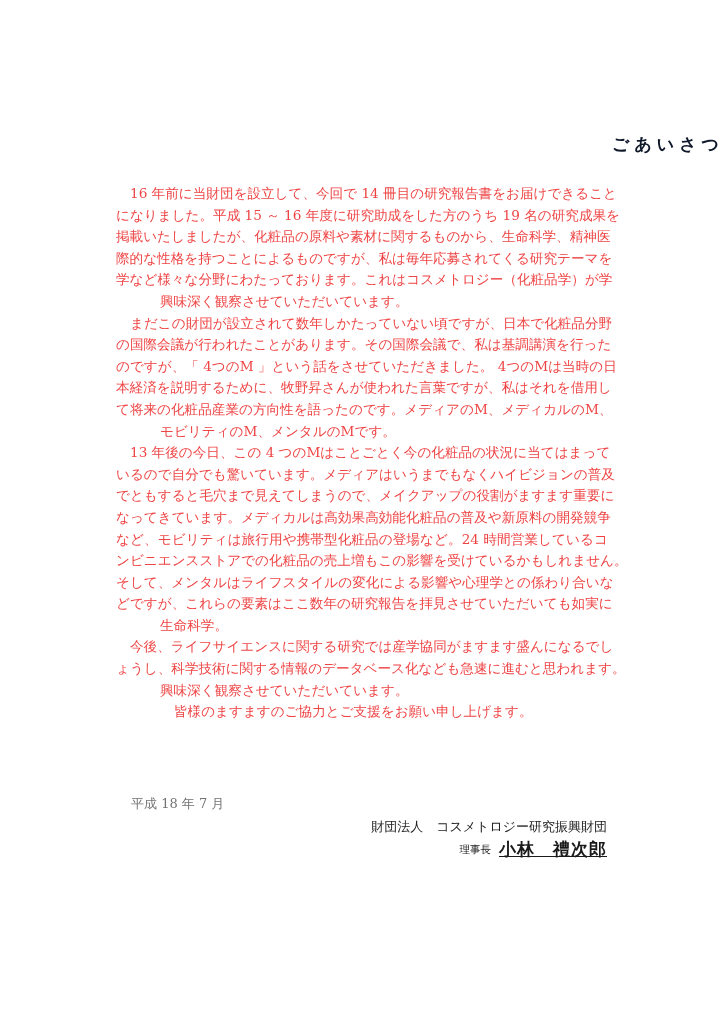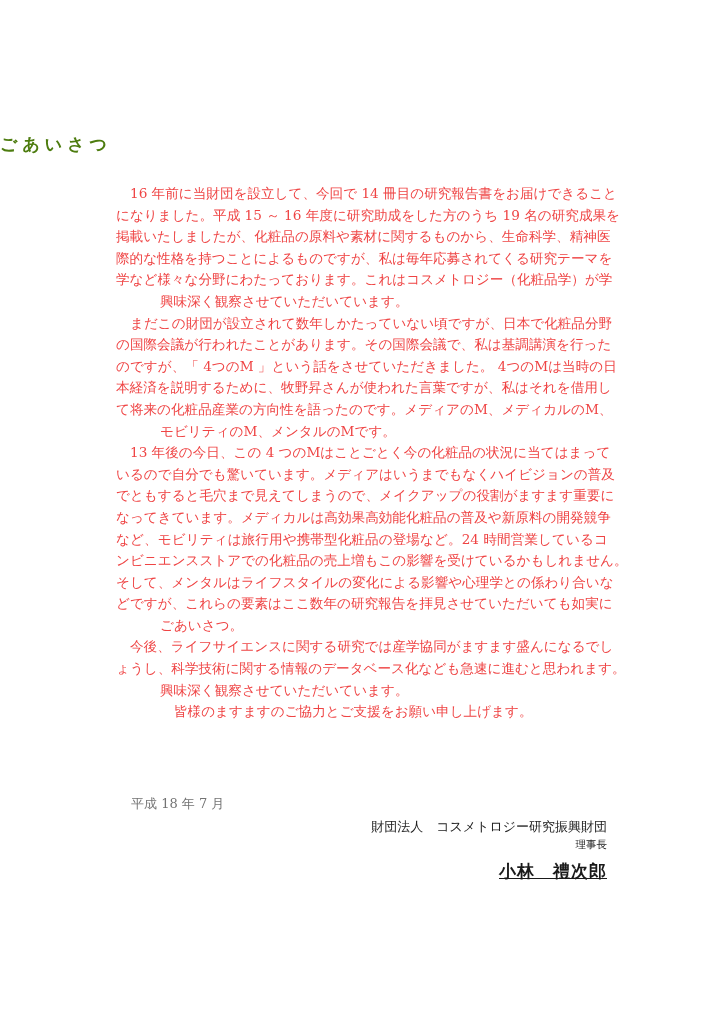--- a/index.html
+++ b/index.html
@@ -19,25 +19,25 @@
       position: absolute;
       left: 0; top: 0;
       width: 724px; height: 1024px;
       background: #ffffff;
     }
     .title {
       position: absolute;
       left: 0;
       width: 724px;
       top: 133px;
-      text-align: left;
+      text-align: right;
       font-size: 17px;
       font-weight: bold;
       letter-spacing: 5px;
-      color: #4d7c0f;
+      color: #0f172a;
     }
     .body-text {
       position: absolute;
       left: 116px;
       top: 183px;
       width: 492px;
     }
     .line {
       display: block;
       height: 21.6px;
@@ -68,23 +68,22 @@
       top: 818px;
       font-size: 13px;
       color: #222222;
       text-align: right;
     }
     .signature {
       position: absolute;
       right: 117px;
       top: 838px;
       display: flex;
-      align-items: flex-end;
+      align-items: center;
       gap: 8px;
-      flex-direction: column;
     }
     .sig-role {
       font-size: 10.5px;
       color: #222222;
     }
     .sig-name {
       font-size: 17px;
       font-weight: bold;
       letter-spacing: 1px;
       color: #1a1a1a;
@@ -116,21 +115,21 @@
     <span class="line short">モビリティのM、メンタルのMです。</span>
 
     <span class="line indent">13 年後の今日、この 4 つのMはことごとく今の化粧品の状況に当てはまって</span>
     <span class="line">いるので自分でも驚いています。メディアはいうまでもなくハイビジョンの普及</span>
     <span class="line">でともすると毛穴まで見えてしまうので、メイクアップの役割がますます重要に</span>
     <span class="line">なってきています。メディカルは高効果高効能化粧品の普及や新原料の開発競争</span>
     <span class="line">など、モビリティは旅行用や携帯型化粧品の登場など。24 時間営業しているコ</span>
     <span class="line">ンビニエンスストアでの化粧品の売上増もこの影響を受けているかもしれません。</span>
     <span class="line">そして、メンタルはライフスタイルの変化による影響や心理学との係わり合いな</span>
     <span class="line">どですが、これらの要素はここ数年の研究報告を拝見させていただいても如実に</span>
-    <span class="line short">ごあいさつ。</span>
+    <span class="line short">生命科学。</span>
 
     <span class="line indent">今後、ライフサイエンスに関する研究では産学協同がますます盛んになるでし</span>
     <span class="line">ょうし、科学技術に関する情報のデータベース化なども急速に進むと思われます。</span>
     <span class="line short">興味深く観察させていただいています。</span>
 
     <span class="line indent short">皆様のますますのご協力とご支援をお願い申し上げます。</span>
   </div>
 
   <div class="date">平成 18 年 7 月</div>
 

